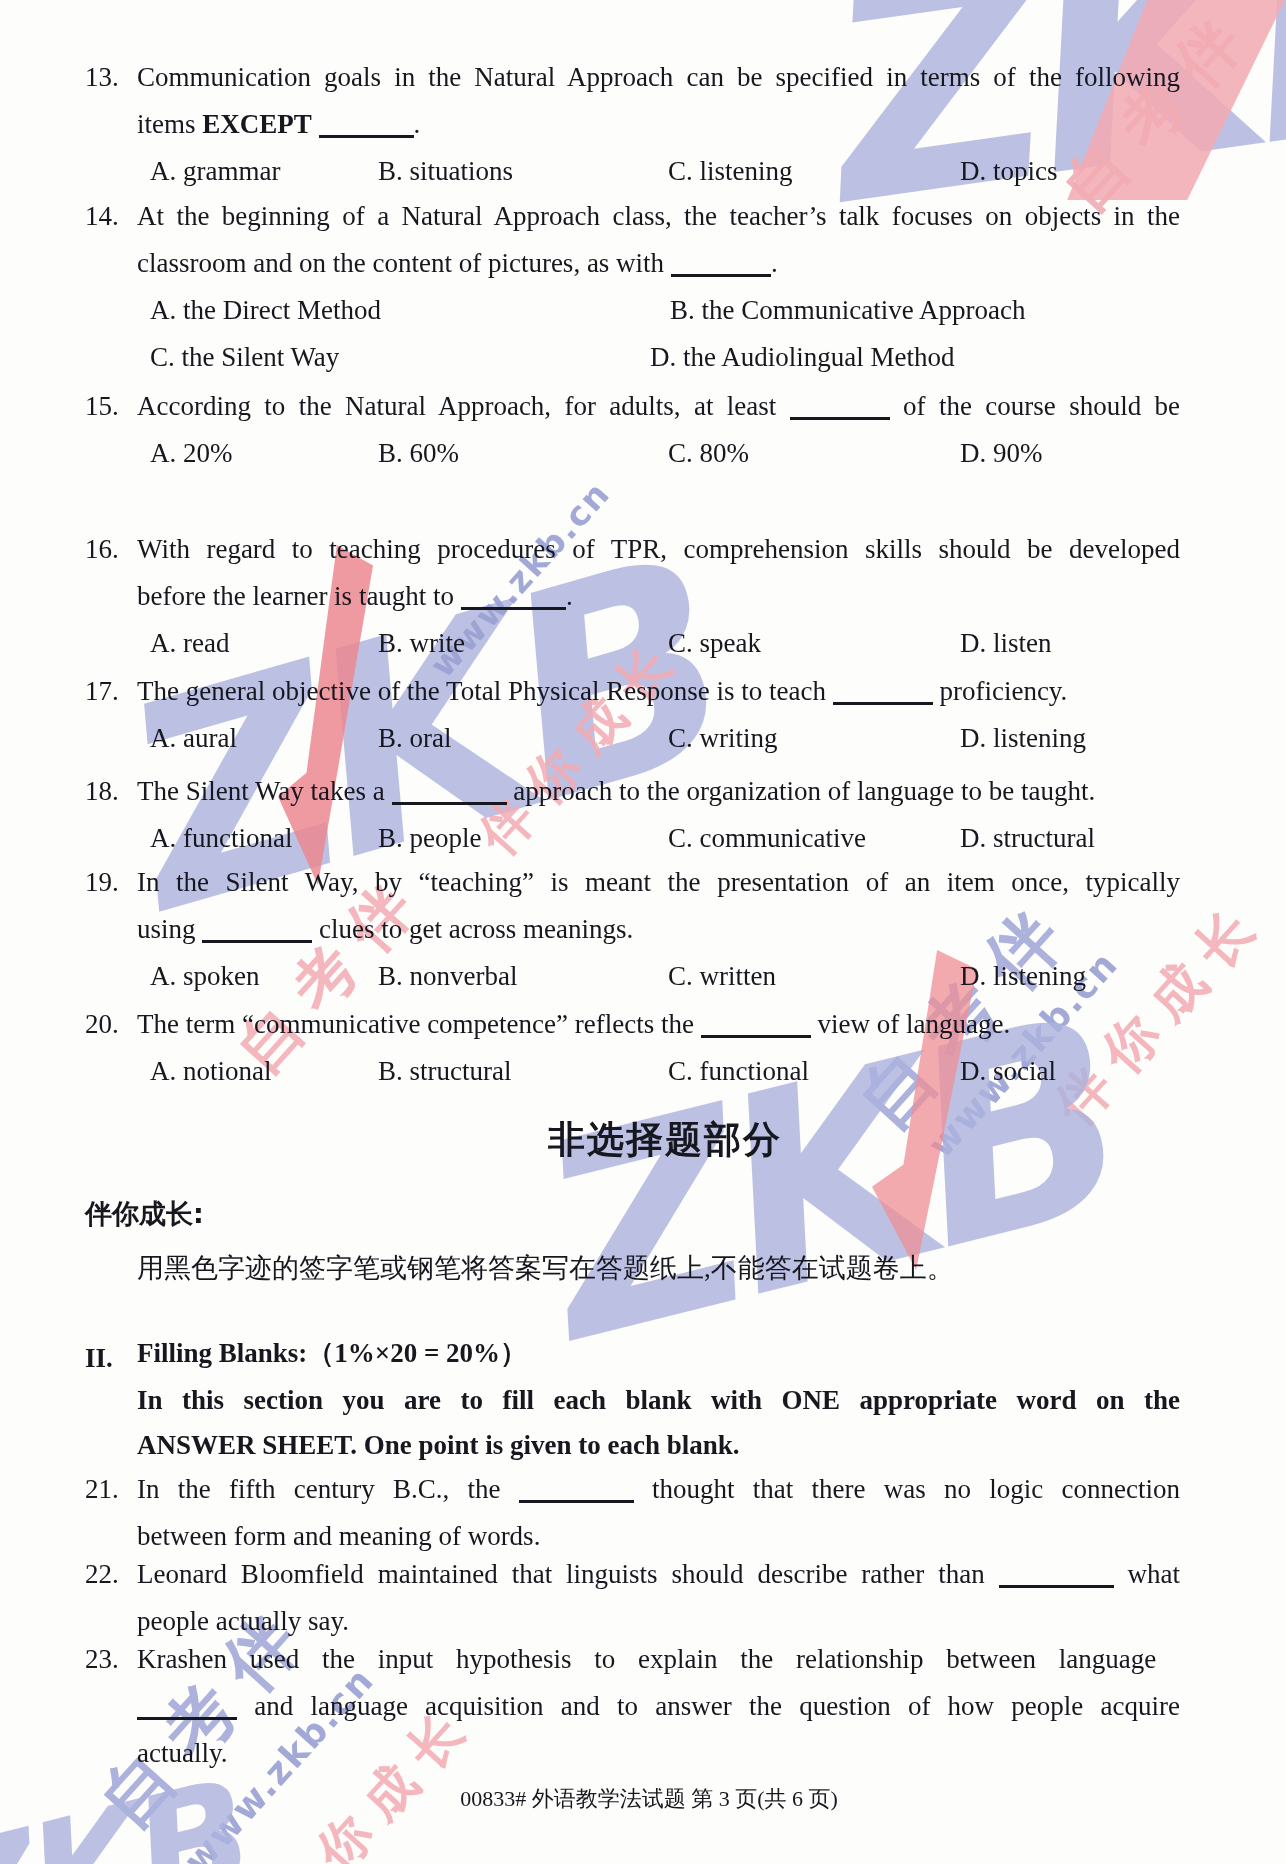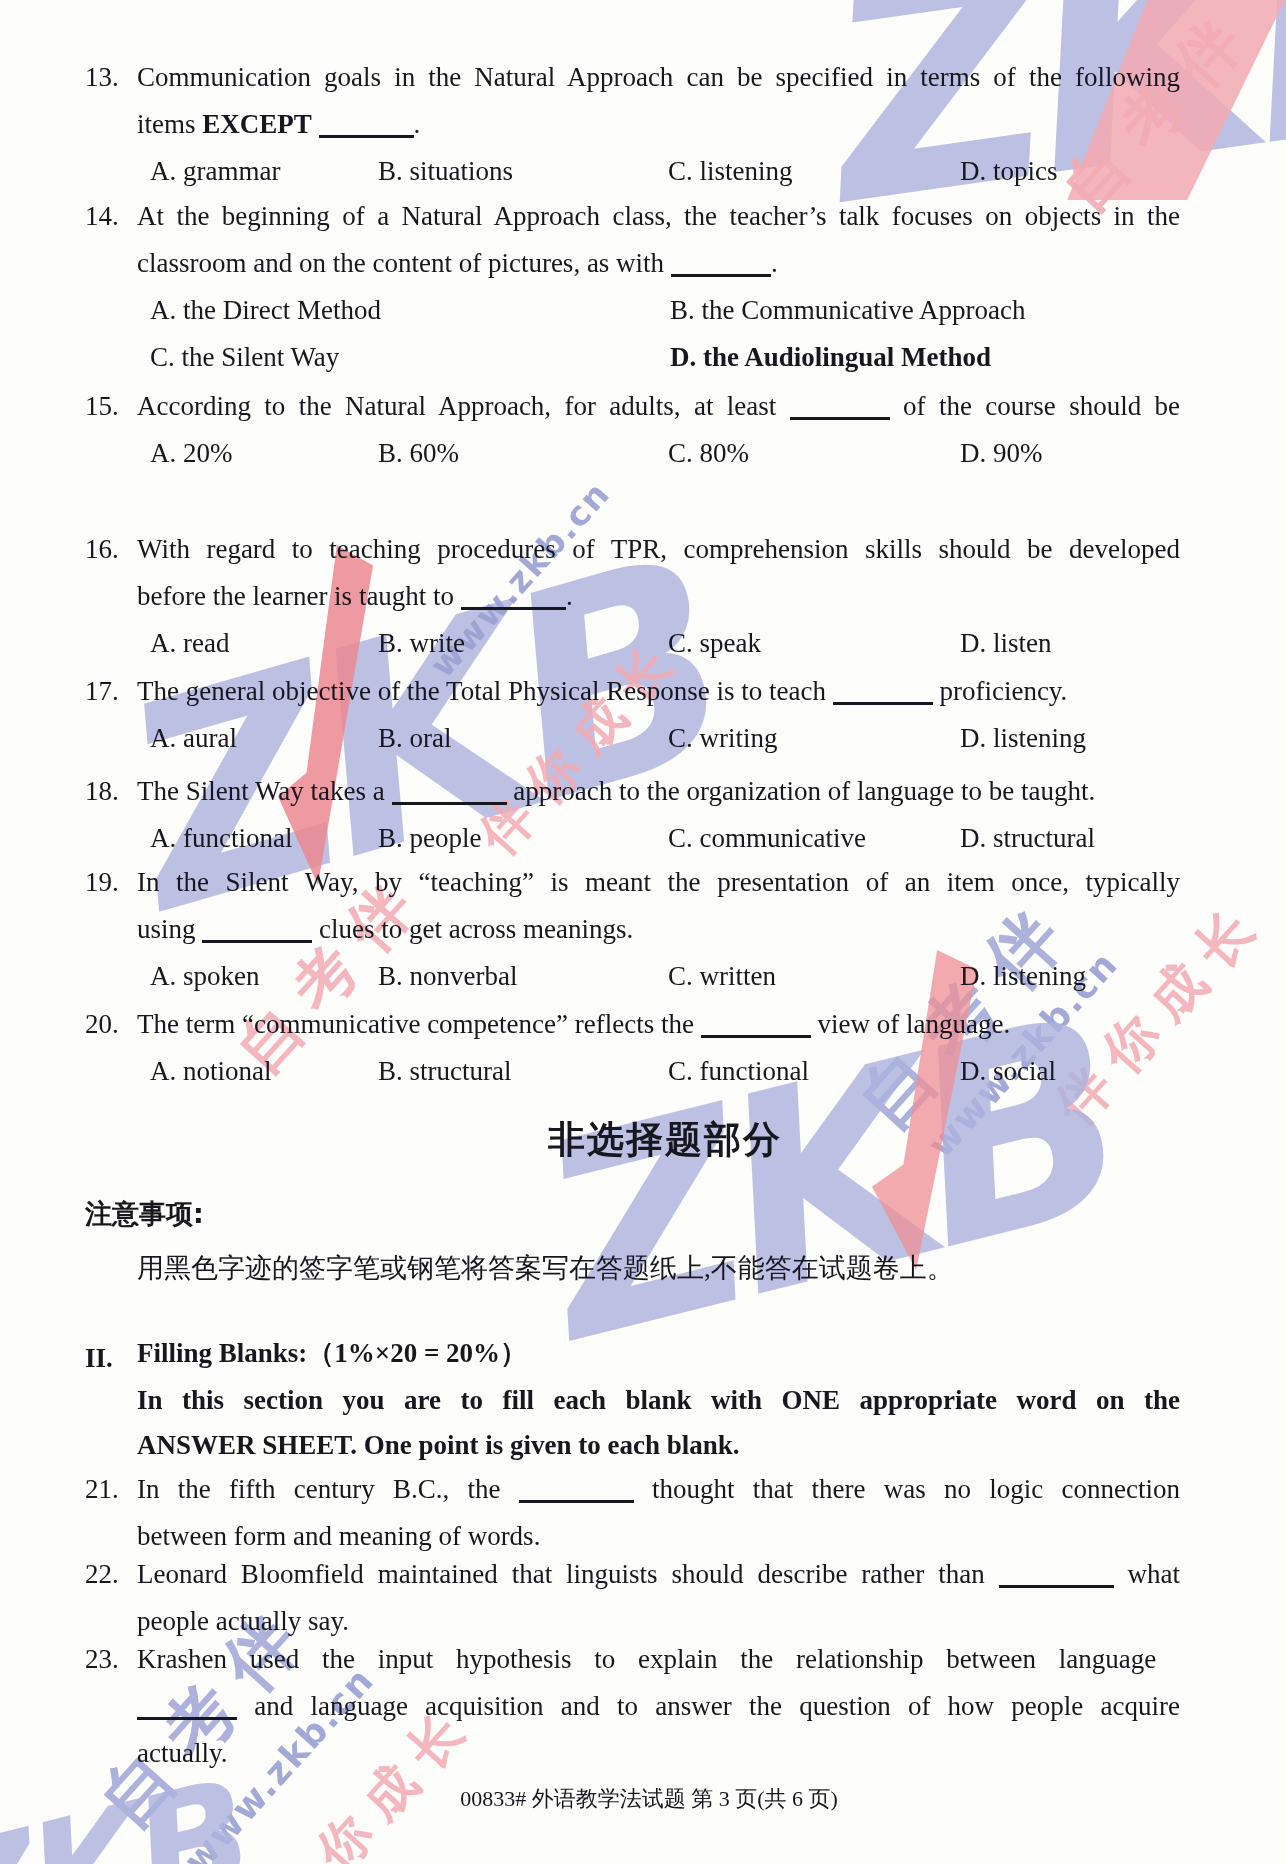--- a/index.html
+++ b/index.html
@@ -121,21 +121,21 @@
           <div class="qcontent">
             <div class="line j" style="word-spacing: 5.68542px;"><span class="lc"><span>At the beginning of a Natural Approach class, the teacher’s talk focuses on objects in the</span></span></div>
             <div class="line"><span class="lc"><span>classroom and on the content of pictures, as with </span><span class="bl" style="width: 100px;"></span><span>.</span></span></div>
           </div>
           <div class="opt-row">
             <span class="opt" style="left: 65px;">A. the Direct Method</span>
             <span class="opt" style="left: 585px;">B. the Communicative Approach</span>
           </div>
           <div class="opt-row">
             <span class="opt" style="left: 65px;">C. the Silent Way</span>
-            <span class="opt" style="left: 585px; font-weight: bold;">D. the Audiolingual Method</span>
+            <span class="opt" style="left: 565px;">D. the Audiolingual Method</span>
           </div>
         </div>
         <div class="qb q15">
           <span class="qnum">15.</span>
           <div class="qcontent">
             <div class="line j" style="word-spacing: 6.62388px;"><span class="lc"><span>According to the Natural Approach, for adults, at least </span><span class="bl" style="width: 100px;"></span><span> of the course should be</span></span></div>
           </div>
           <div class="opt-row">
             <span class="opt" style="left: 65px;">A. 20%</span>
             <span class="opt" style="left: 293px;">B. 60%</span>
@@ -202,21 +202,21 @@
             <span class="opt" style="left: 65px;">A. notional</span>
             <span class="opt" style="left: 293px;">B. structural</span>
             <span class="opt" style="left: 583px;">C. functional</span>
             <span class="opt" style="left: 875px;">D. social</span>
           </div>
         </div>
       </div>
 
     <div class="sec-title">非选择题部分</div>
 
-    <div class="notes-h">注意事项:</div>
+    <div class="notes-h">伴你成长:</div>
     <div class="notes-b">用黑色字迹的签字笔或钢笔将答案写在答题纸上,不能答在试题卷上。</div>
 
     <div class="p2">
       <span class="qnum">II.</span>
       <div class="qcontent">
         <span>Filling Blanks:（1%×20 = 20%）</span>
       </div>
     </div>
     <div class="p2i" id="p2i">
         <div class="line j" style="word-spacing: 12.7444px;"><span class="lc"><span>In this section you are to fill each blank with ONE appropriate word on the</span></span></div>

